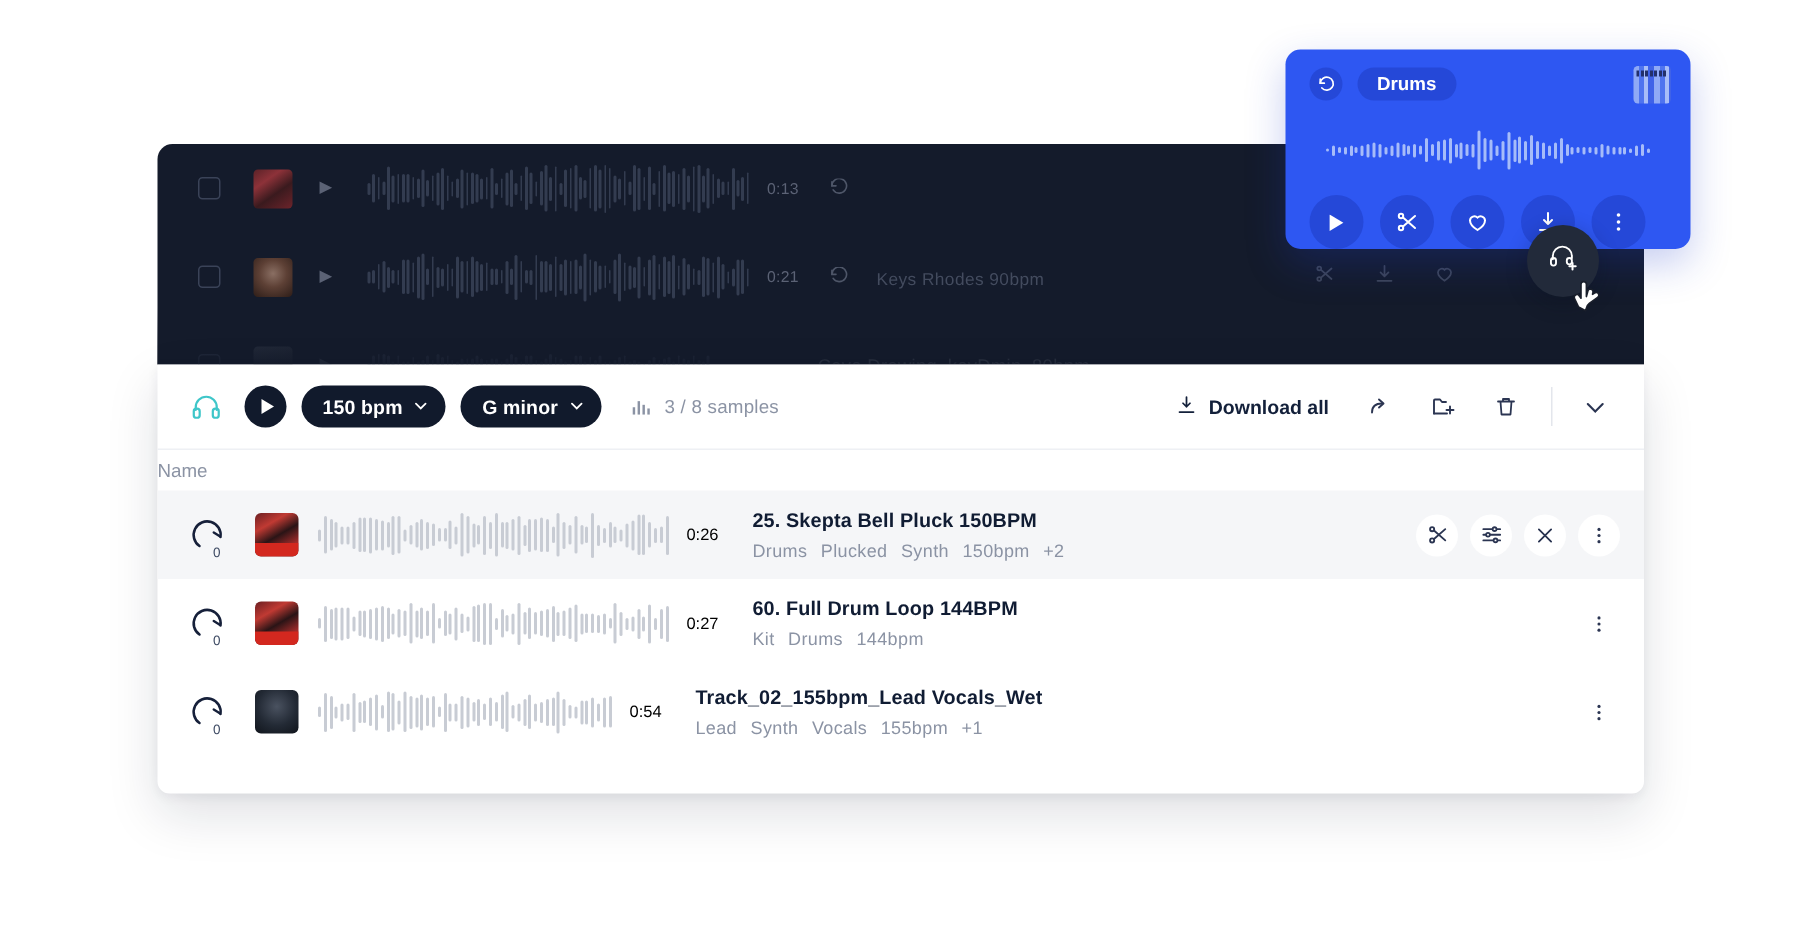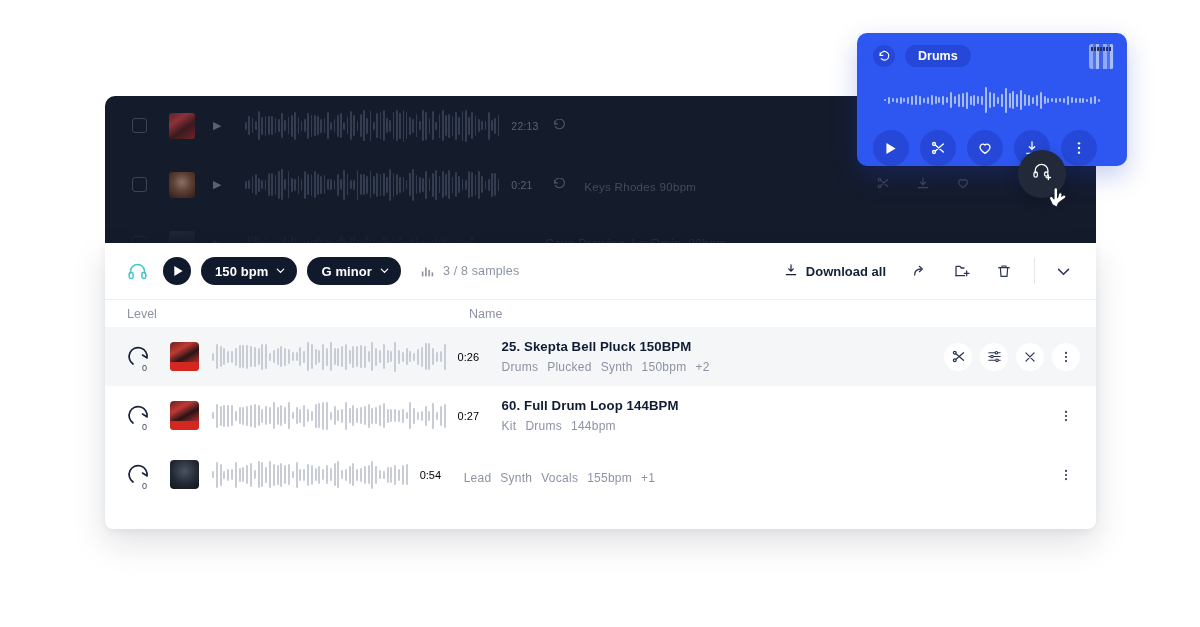--- a/index.html
+++ b/index.html
@@ -253,21 +253,21 @@
           <i style="height: 27px; width: 1.7px;"></i>
           <i style="height: 20px; width: 1.7px;"></i>
           <i style="height: 13px; width: 1.7px;"></i>
           <i style="height: 9px; width: 1.7px;"></i>
           <i style="height: 9px; width: 1.7px;"></i>
           <i style="height: 28px; width: 1.7px;"></i>
           <i style="height: 11px; width: 1.7px;"></i>
           <i style="height: 16px; width: 1.7px;"></i>
           <i style="height: 21px; width: 1.7px;"></i>
         </div>
-      <div class="dk-time">22:13</div>
+      <div class="dk-time">0:13</div>
       <div class="dk-loop">
         <svg width="13" height="13" viewBox="0 0 24 24" fill="none" stroke="#4e5668" stroke-width="2" stroke-linecap="round">
             <path d="M3 9a9 9 0 1 1 1.5 5"></path>
             <path d="M3 4v5h5"></path>
           </svg>
       </div>
     </div>
 
     <div class="dark-row r2">
       <div class="dk-check"></div>
@@ -550,21 +550,20 @@
       <span class="tb-divider"></span>
 
       <span class="tb-chev">
         <svg width="17" height="17" viewBox="0 0 24 24" fill="none" stroke="#2b3552" stroke-width="2" stroke-linecap="round">
             <path d="M5 9l7 7 7-7"></path>
           </svg>
       </span>
     </div>
 
     <div class="thead">
-      <div class="h-level">Level</div>
       <div class="h-name">Name</div>
     </div>
 
     <div class="row alt">
       <div class="knob">
         <svg width="26" height="26" viewBox="0 0 26 26" fill="none">
           <path d="M6 20A9 9 0 1 1 20 14" stroke="#16203a" stroke-width="1.7" stroke-linecap="round"></path>
           <path d="M19.5 13.5 15.5 11" stroke="#16203a" stroke-width="1.6" stroke-linecap="round"></path>
         </svg>
         <span class="kv">0</span>
@@ -827,20 +826,21 @@
           <i style="height: 8px; width: 2px;"></i>
           <i style="height: 16px; width: 2px;"></i>
           <i style="height: 16px; width: 2px;"></i>
           <i style="height: 20px; width: 2px;"></i>
           <i style="height: 12px; width: 2px;"></i>
           <i style="height: 20px; width: 2px;"></i>
           <i style="height: 21px; width: 2px;"></i>
         </div>
       <div class="rtime">0:54</div>
       <div class="rmeta">
+        <div class="rname">Track_02_155bpm_Lead Vocals_Wet</div>
         <div class="rtags">
           <span>Lead</span>
           <span>Synth</span>
           <span>Vocals</span>
           <span>155bpm</span>
           <span>+1</span>
         </div>
       </div>
       <div class="ractions">
         <span class="ract plain">

